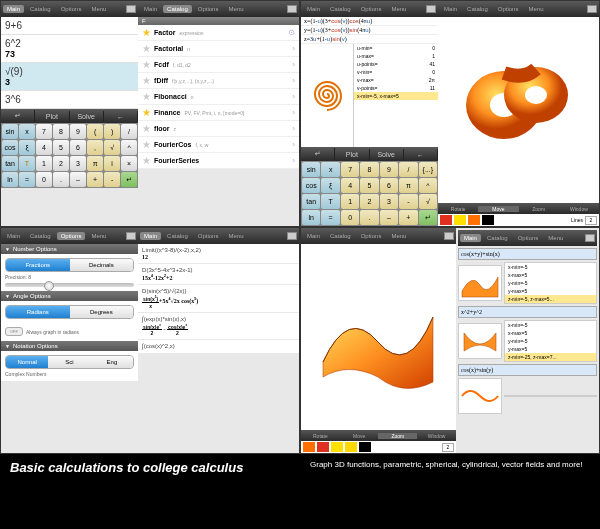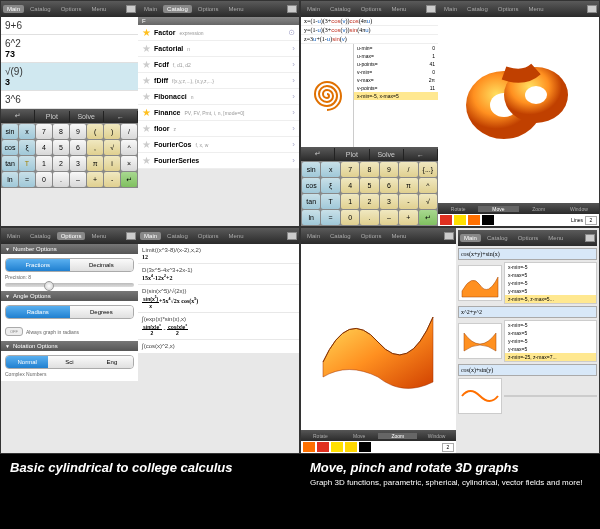--- a/index.html
+++ b/index.html
@@ -502,20 +502,19 @@
             <svg width="40" height="32" viewBox="0 0 40 32">
               <path d="M2,16 Q10,6 20,16 Q30,26 38,16" fill="none" stroke="#ff7000" stroke-width="2"></path>
             </svg>
           </div>
           <div class="params"></div>
         </div>
       </div>
 </div>
 
 <div class="caption">
-  <h2>Basic cylindrical to college calculus</h2>
+  <h2>Basic calculations to college calculus</h2>
 </div>
 <div class="caption">
-  <h2>Move, pinch and rotate 3D graphs</h2>
   <p>Graph 3D functions, parametric, spherical, cylindrical, vector fields and more!</p>
 </div>
 
 </div>
 
 </body></html>

